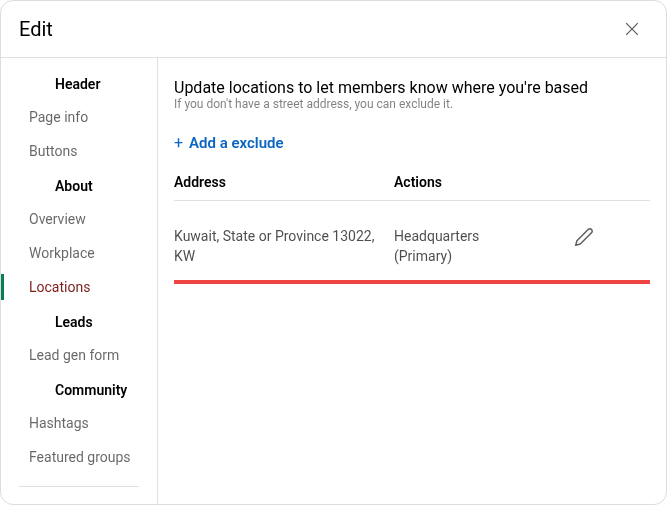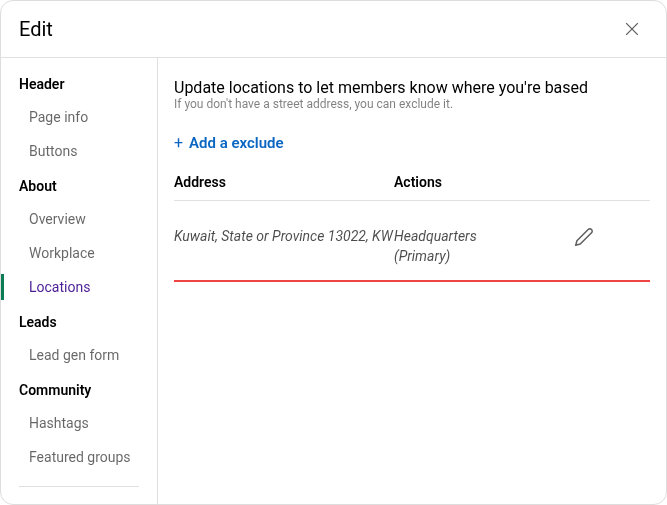--- a/index.html
+++ b/index.html
@@ -56,30 +56,31 @@
     }
     .sidebar::-webkit-scrollbar { width: 12px; }
     .sidebar::-webkit-scrollbar-track { background: #f5f5f5; }
     .sidebar::-webkit-scrollbar-thumb { background: #ccc; border-radius: 6px; }
     .sidebar::-webkit-scrollbar-button { height: 12px; background: #f5f5f5; }
     .nav-section {
       font-weight: 600;
       color: #000;
       padding: 10px 18px 8px 18px;
       font-size: 14px;
+      margin-left: 36px;
     }
     .nav-item {
       padding: 9px 18px 9px 28px;
       color: rgba(0,0,0,0.6);
       font-size: 14px;
       cursor: pointer;
       position: relative;
     }
     .nav-item.active {
-      color: #4c1d95;
+      color: #7f1d1d;
     }
     .nav-item.active::before {
       content: "";
       position: absolute;
       left: 0;
       top: 4px;
       bottom: 4px;
       width: 3px;
       background: #0a7d55;
     }
@@ -117,24 +118,23 @@
     .add-link .plus { font-size: 16px; font-weight: 400; }
     .table { width: 100%; }
     .table-header {
       display: flex;
       border-bottom: 1px solid #e0e0e0;
       padding-bottom: 10px;
       margin-bottom: 12px;
     }
     .table-row {
       display: flex;
-      border-bottom: 2px solid #ef4444;
+      border-bottom: 4px solid #ef4444;
       padding: 14px 0;
       align-items: flex-start;
-      font-style: italic;
     }
     .col-address { flex: 0 0 220px; }
     .col-name { flex: 0 0 180px; }
     .col-actions { flex: 1; }
     .th {
       font-weight: 600;
       font-size: 14px;
       color: #000;
     }
     .td {

